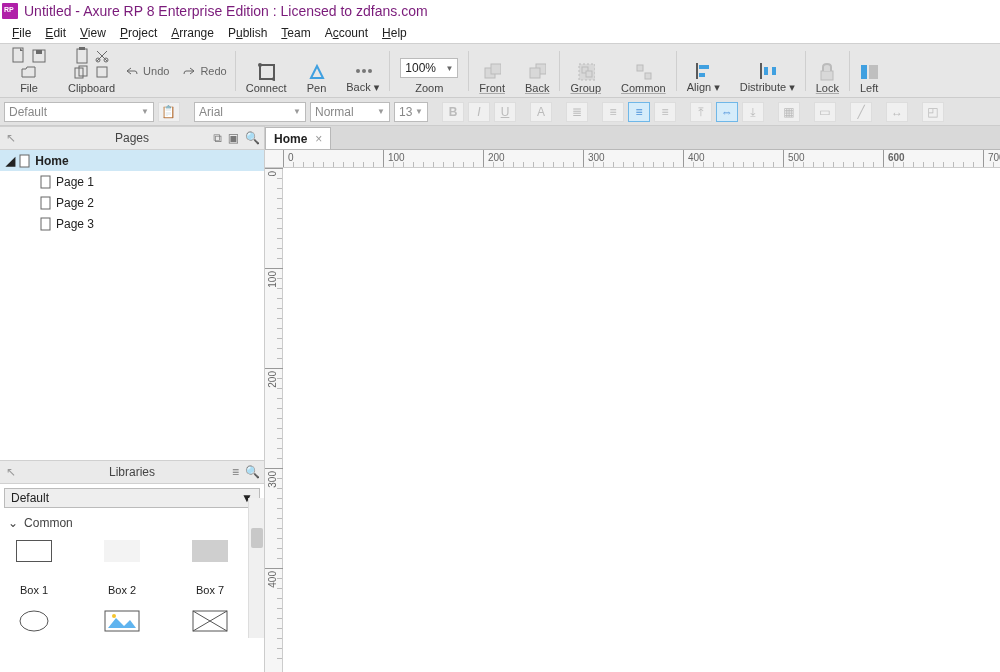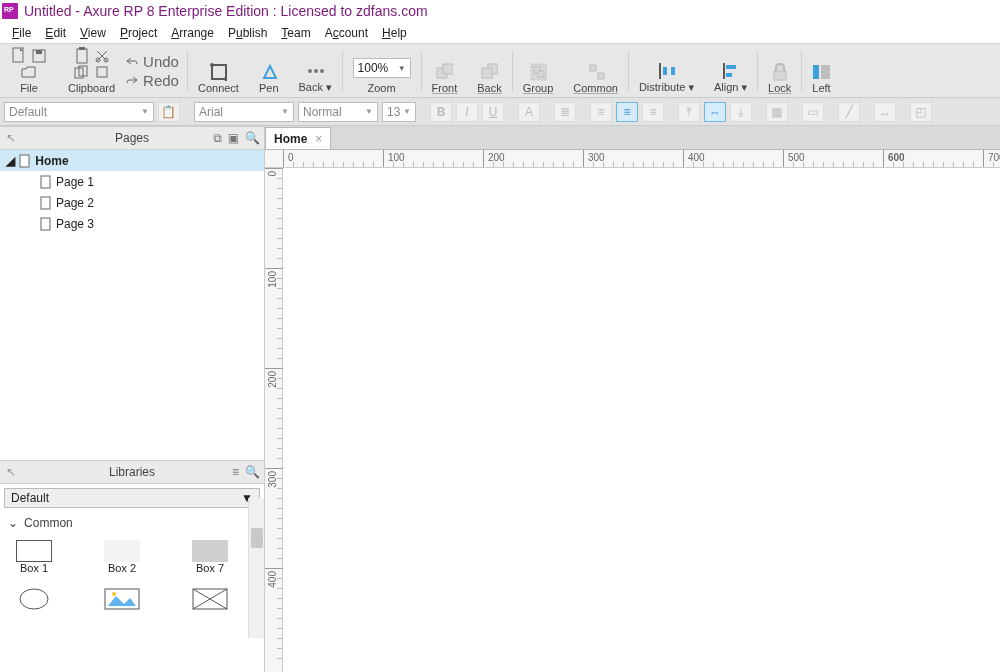--- a/index.html
+++ b/index.html
@@ -17,21 +17,21 @@
 
 
 .maintoolbar { height: 54px; background: #e7e7e7; display: flex; align-items: center; border-bottom: 1px solid #ccc; }
 .tb-group { display: flex; flex-direction: column; align-items: center; justify-content: flex-end; height: 100%; padding: 0 10px; position: relative; }
 .tb-sep { width: 1px; height: 40px; background: #cfcfcf; }
 .tb-icon-row { display: flex; gap: 2px; align-items: center; }
 .tb-icon { width: 18px; height: 16px; display: inline-flex; align-items: center; justify-content: center; }
 .tb-label { font-size: 11px; color: #444; margin-top: 2px; margin-bottom: 3px; }
 .tb-disabled { color: #aaa; text-decoration: underline; }
 .tb-disabled svg path, .tb-disabled svg rect, .tb-disabled svg line, .tb-disabled svg polyline { stroke: #bbb !important; fill: #d8d8d8 !important; }
-.undo-redo { display: flex; flex-direction: column; gap: 2px; font-size: 15px; color: #666; padding-right: 8px;}
+.undo-redo { display: flex; flex-direction: row; gap: 13px; font-size: 11px; color: #666; padding-right: 8px;}
 .undo-redo div { display:flex; align-items:center; gap:4px;}
 .zoom-box { width: 58px; height: 20px; background: #fff; border: 1px solid #bbb; display:flex; align-items:center; justify-content:space-between; padding:0 4px; font-size:12px; margin-bottom: 2px;}
 .zoom-box .caret { font-size:8px; color:#666;}
 
 
 .fmttoolbar { height: 28px; background: #e3e3e3; display: flex; align-items: center; padding: 0 4px; gap: 4px; border-bottom: 1px solid #ccc; }
 .fmt-combo { height: 20px; background: #fff; border: 1px solid #bbb; display:flex; align-items:center; justify-content:space-between; padding:0 4px; font-size:12px; color:#888;}
 .fmt-combo .caret { font-size:8px; color:#999;}
 .fmt-btn { width: 22px; height: 20px; border:1px solid #ddd; background:#f0f0f0; display:inline-flex; align-items:center; justify-content:center; color:#bbb; font-size:12px;}
 .fmt-btn.active { border-color:#6fb7e8; background:#d5ecfa; color:#4a90d9;}
@@ -48,21 +48,21 @@
 
 .pages-tree { flex: 0 0 auto; height: 310px; overflow:auto; }
 .tree-row { height: 21px; display:flex; align-items:center; padding-left: 6px; gap:4px; font-size:12px;}
 .tree-row.selected { background:#cfe8f6; font-weight:bold;}
 .tree-row.child { padding-left: 40px; font-weight:normal;}
 .page-ico { width:12px; height:14px; }
 
 .lib-select { margin:4px; height:20px; border:1px solid #bbb; background:#eee; display:flex; align-items:center; justify-content:space-between; padding:0 6px; font-size:12px;}
 .lib-section-hdr { padding:4px 8px; font-size:12px; color:#444; display:flex; align-items:center; gap:6px;}
 .lib-grid { display:flex; flex-wrap:wrap; padding: 6px 4px; gap: 14px 28px; }
-.lib-item { width:60px; display:flex; flex-direction:column; align-items:center; gap:0; font-size:11px;}
+.lib-item { width:60px; display:flex; flex-direction:column; align-items:center; gap:22px; font-size:11px;}
 .lib-shape { width:36px; height:22px; }
 
 
 .canvascol { flex:1; display:flex; flex-direction:column; position:relative; }
 .tabbar { height: 24px; background:#d9d9d9; display:flex; align-items:flex-end; border-bottom:1px solid #b8b8b8;}
 .tab { height:22px; background:#fff; border:1px solid #b8b8b8; border-bottom:none; padding:0 8px; display:flex; align-items:center; gap:8px; font-size:12px; font-weight:bold;}
 .tab .close { color:#999; font-weight:normal; cursor:default;}
 
 .ruler-h { height:18px; background:#f6f6f6; border-bottom:1px solid #ccc; position:relative; font-size:10px; color:#666; overflow:hidden;}
 .ruler-h .tick { position:absolute; top:0; height:18px; border-left:1px solid #999;}
@@ -255,39 +255,39 @@
           <rect x="11" y="11" width="6" height="6" fill="#d8d8d8" stroke="#bbb"></rect>
         </svg>
       </span>
       <div class="tb-label">Common</div>
     </div>
 
   <div class="tb-sep"></div>
 
   <div class="tb-group">
       <span class="tb-icon">
+        <svg width="20" height="20">
+          <line x1="3" y1="2" x2="3" y2="18" stroke="#5a5a5a" stroke-width="2"></line>
+          <rect x="5" y="4" width="10" height="4" fill="#40a0e0"></rect>
+          <rect x="5" y="12" width="6" height="4" fill="#40a0e0"></rect>
+        </svg>
+      </span>
+      <div class="tb-label">Align ▾</div>
+    </div>
+  <div class="tb-group">
+      <span class="tb-icon">
         <svg width="24" height="20">
           <line x1="3" y1="2" x2="3" y2="18" stroke="#5a5a5a" stroke-width="2"></line>
           <rect x="6" y="6" width="4" height="8" fill="#40a0e0"></rect>
           <rect x="14" y="6" width="4" height="8" fill="#40a0e0"></rect>
           <line x1="21" y1="2" x2="21" y2="18" stroke="#5a5a5a" stroke-width="2"></line>
         </svg>
       </span>
       <div class="tb-label">Distribute ▾</div>
     </div>
-  <div class="tb-group">
-      <span class="tb-icon">
-        <svg width="20" height="20">
-          <line x1="3" y1="2" x2="3" y2="18" stroke="#5a5a5a" stroke-width="2"></line>
-          <rect x="5" y="4" width="10" height="4" fill="#40a0e0"></rect>
-          <rect x="5" y="12" width="6" height="4" fill="#40a0e0"></rect>
-        </svg>
-      </span>
-      <div class="tb-label">Align ▾</div>
-    </div>
 
   <div class="tb-sep"></div>
 
   <div class="tb-group tb-disabled">
       <span class="tb-icon">
         <svg width="18" height="20">
           <rect x="3" y="9" width="12" height="9" fill="#d8d8d8"></rect>
           <path d="M5 9 L5 5 Q5 2 9 2 Q13 2 13 5 L13 9" fill="none" stroke="#bbb" stroke-width="2"></path>
         </svg>
       </span>
@@ -307,21 +307,21 @@
     </div>
 </div>
 
 <div class="fmttoolbar">
   <div class="fmt-combo" style="width:150px">
       <span>Default</span>
       <span class="caret">▼</span>
     </div>
   <div class="fmt-btn">📋</div>
   <div class="fmt-gap"></div>
-  <div class="fmt-combo" style="width:100px">
+  <div class="fmt-combo" style="width:112px">
       <span>Arial</span>
       <span class="caret">▼</span>
     </div>
   <div class="fmt-combo" style="width:80px">
       <span>Normal</span>
       <span class="caret">▼</span>
     </div>
   <div class="fmt-combo" style="width:34px">
       <span>13</span>
       <span class="caret">▼</span>

